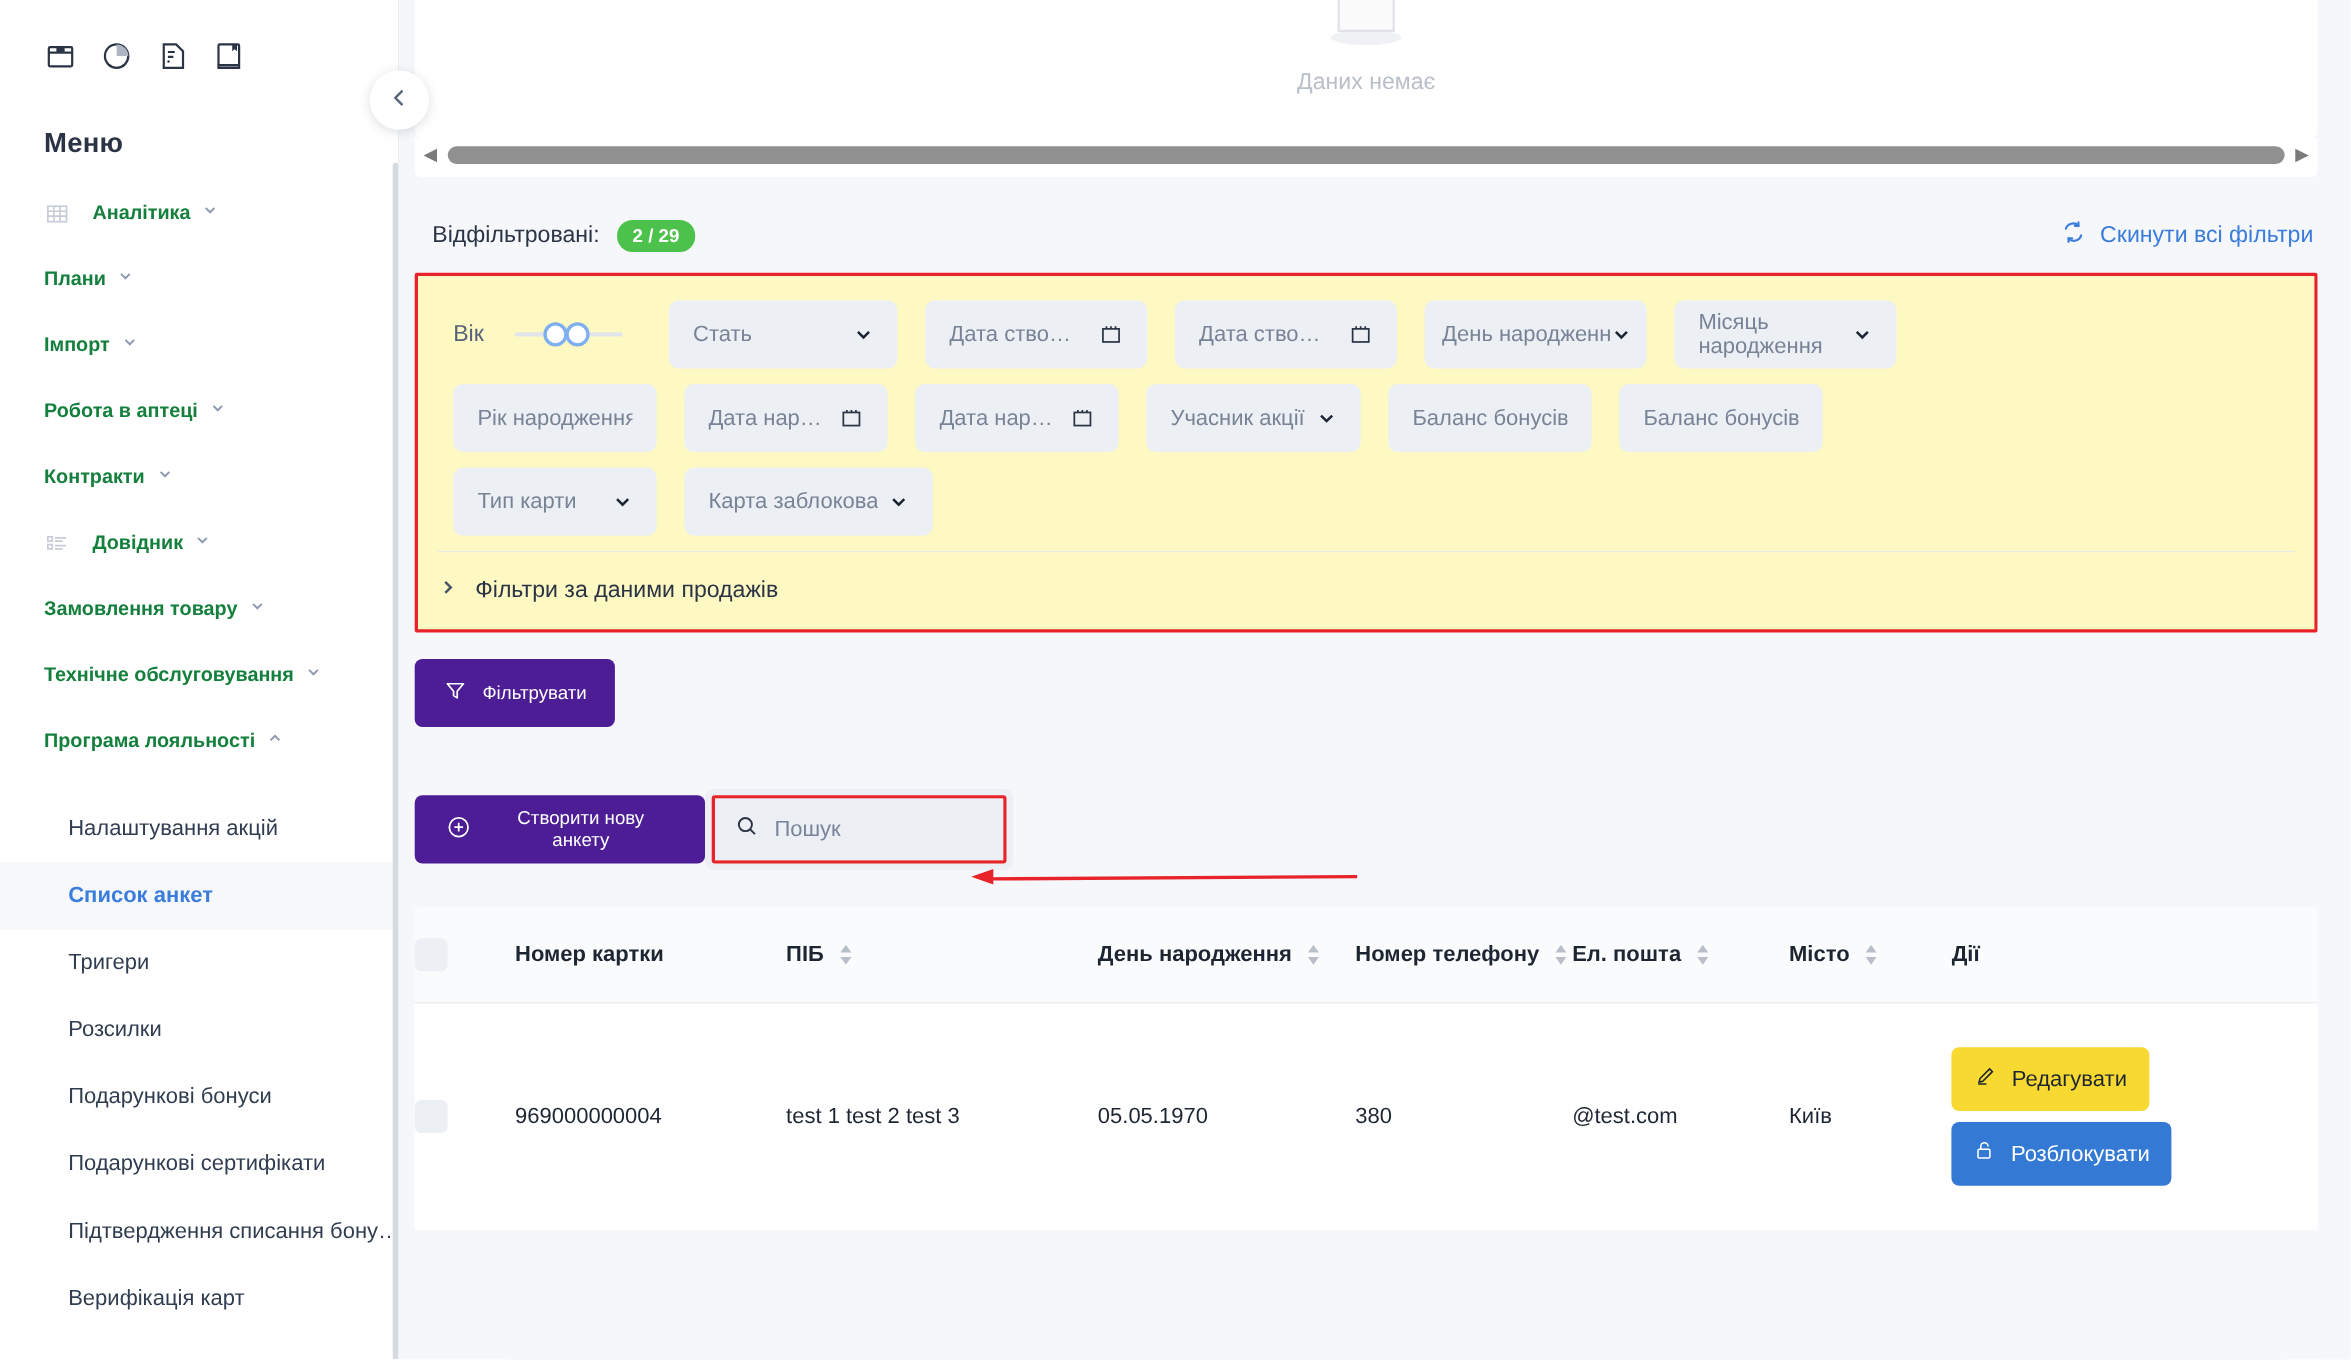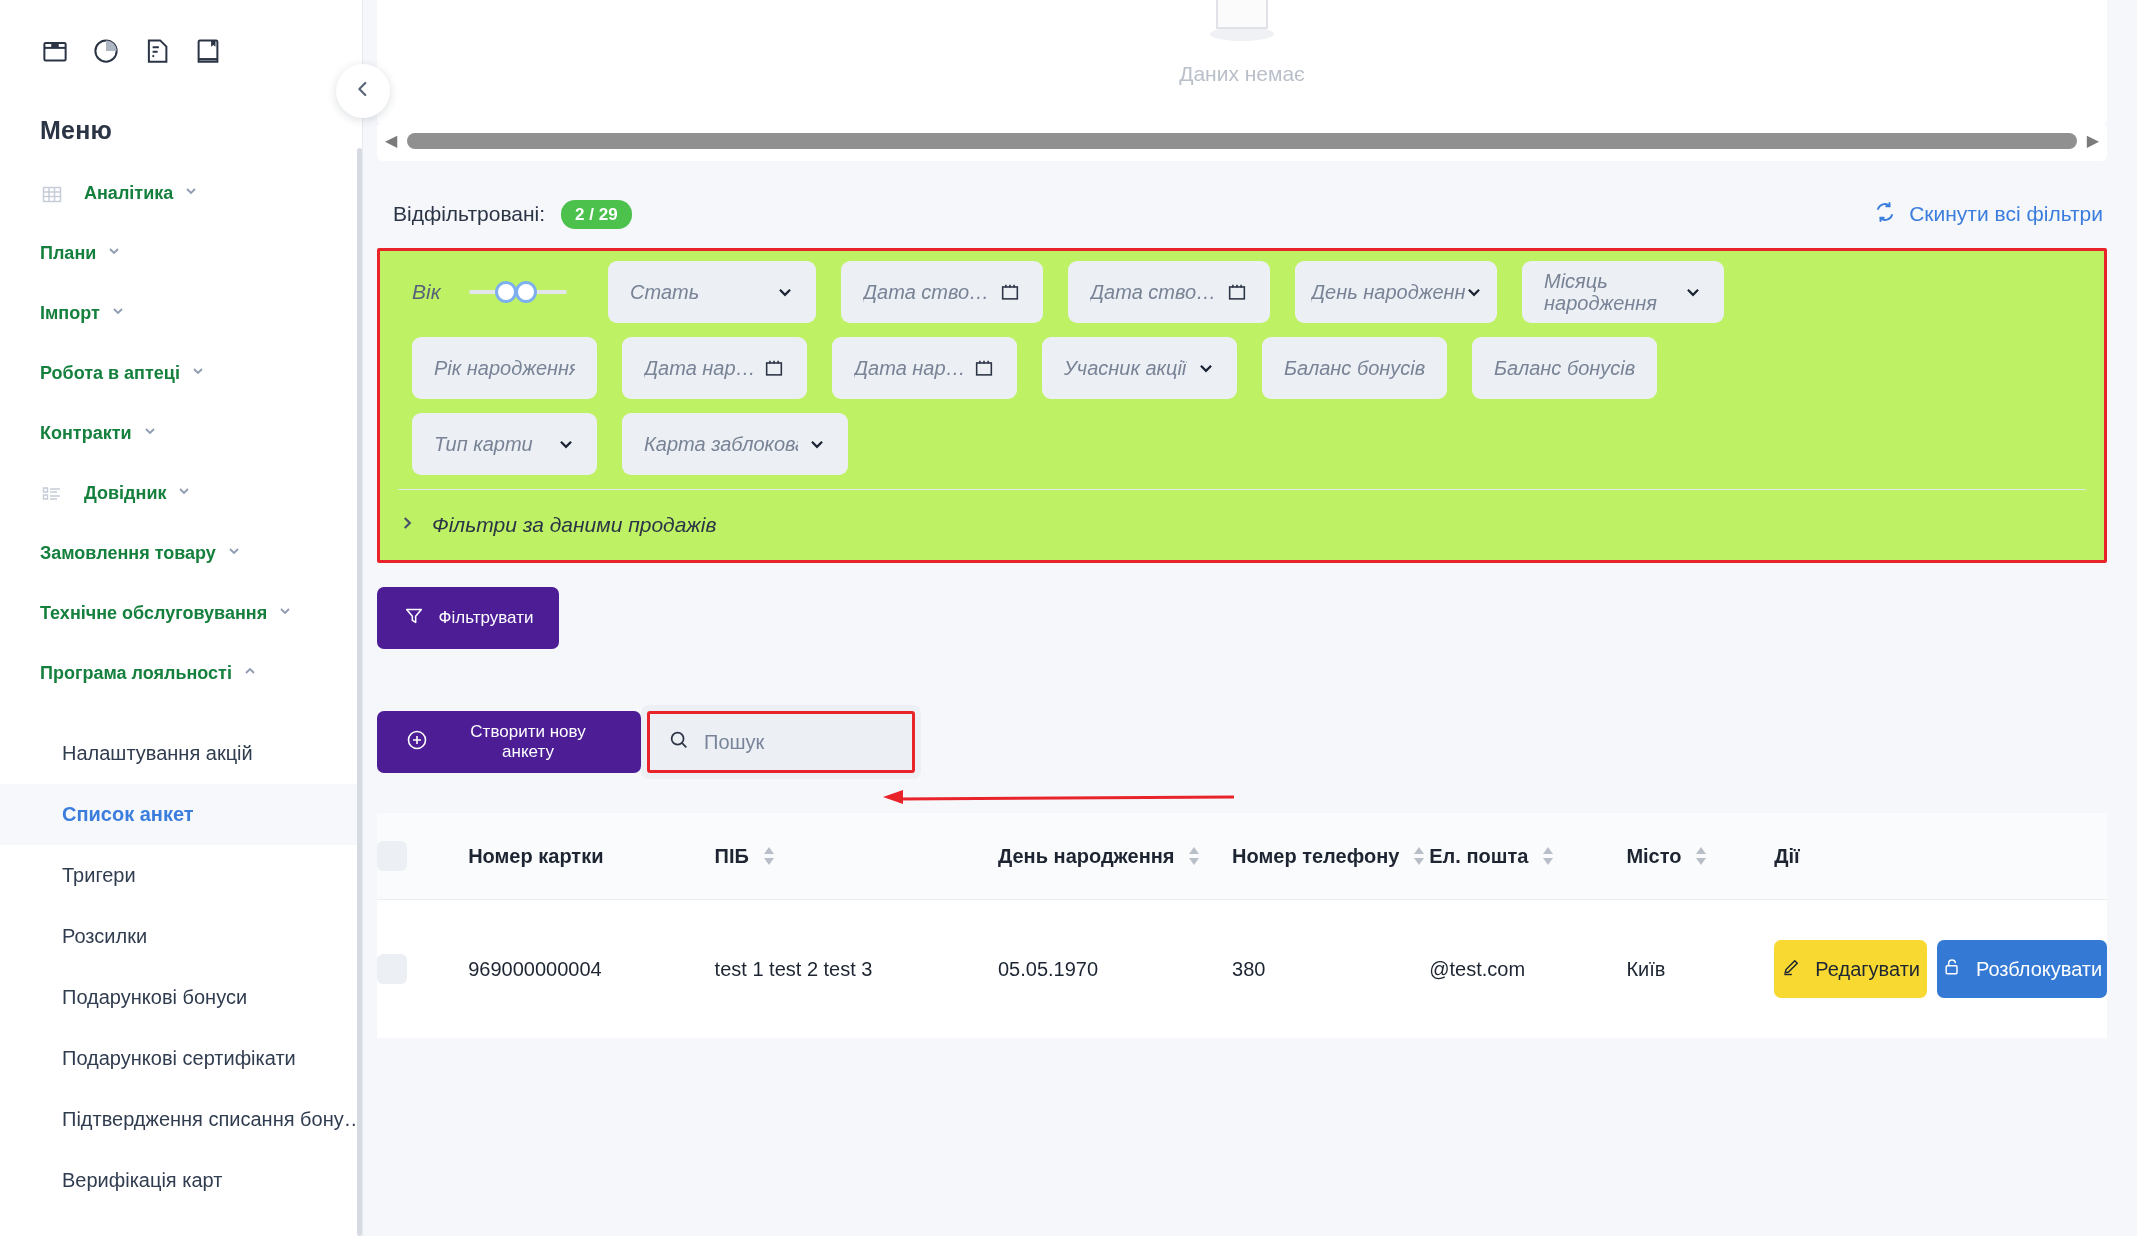--- a/index.html
+++ b/index.html
@@ -111,24 +111,23 @@
   .reset-filters {
     margin-left: auto;
     display: flex; align-items: center; gap: 12px;
     color: #3b7ddd; font-size: 21px; cursor: pointer;
   }
 
   
   .filter-panel {
     margin-top: 14px;
     border: 3px solid #e8242a;
-    background: #bef264;
-    padding: 10px 18px 0 18px;
+    background: #fef9c3;
+    padding: 22px 18px 0 18px;
     border-radius: 2px;
-    font-style: italic;
   }
   .filter-row {
     display: flex; align-items: center; gap: 0px;
     margin-bottom: 14px;
   }
   .fcell { flex: 0 0 auto; }
   .field {
     height: 62px; border-radius: 9px; background: #eceff4;
     display: flex; align-items: center;
     padding: 0 22px;
@@ -228,21 +227,21 @@
   tbody td {
     font-size: 20px; color: #1d2532;
     padding: 40px 0;
     vertical-align: middle;
     background: #ffffff;
   }
   .chk {
     width: 30px; height: 30px; border-radius: 6px;
     background: #eceff4; display: block; cursor: pointer;
   }
-  .cell-actions { display: flex; flex-direction: row; gap: 10px; align-items: flex-start; }
+  .cell-actions { display: flex; flex-direction: column; gap: 10px; align-items: flex-start; }
   .btn-edit {
     background: #f8d931; color: #1d2532; border-radius: 7px;
     height: 58px; width: 180px; font-size: 20px;
   }
   .btn-unlock {
     background: #3479d4; color: #ffffff; border-radius: 7px;
     height: 58px; width: 200px; font-size: 20px;
   }
   .right-gutter {
     position: absolute; right: 0; top: 0; width: 30px; height: 1236px;

